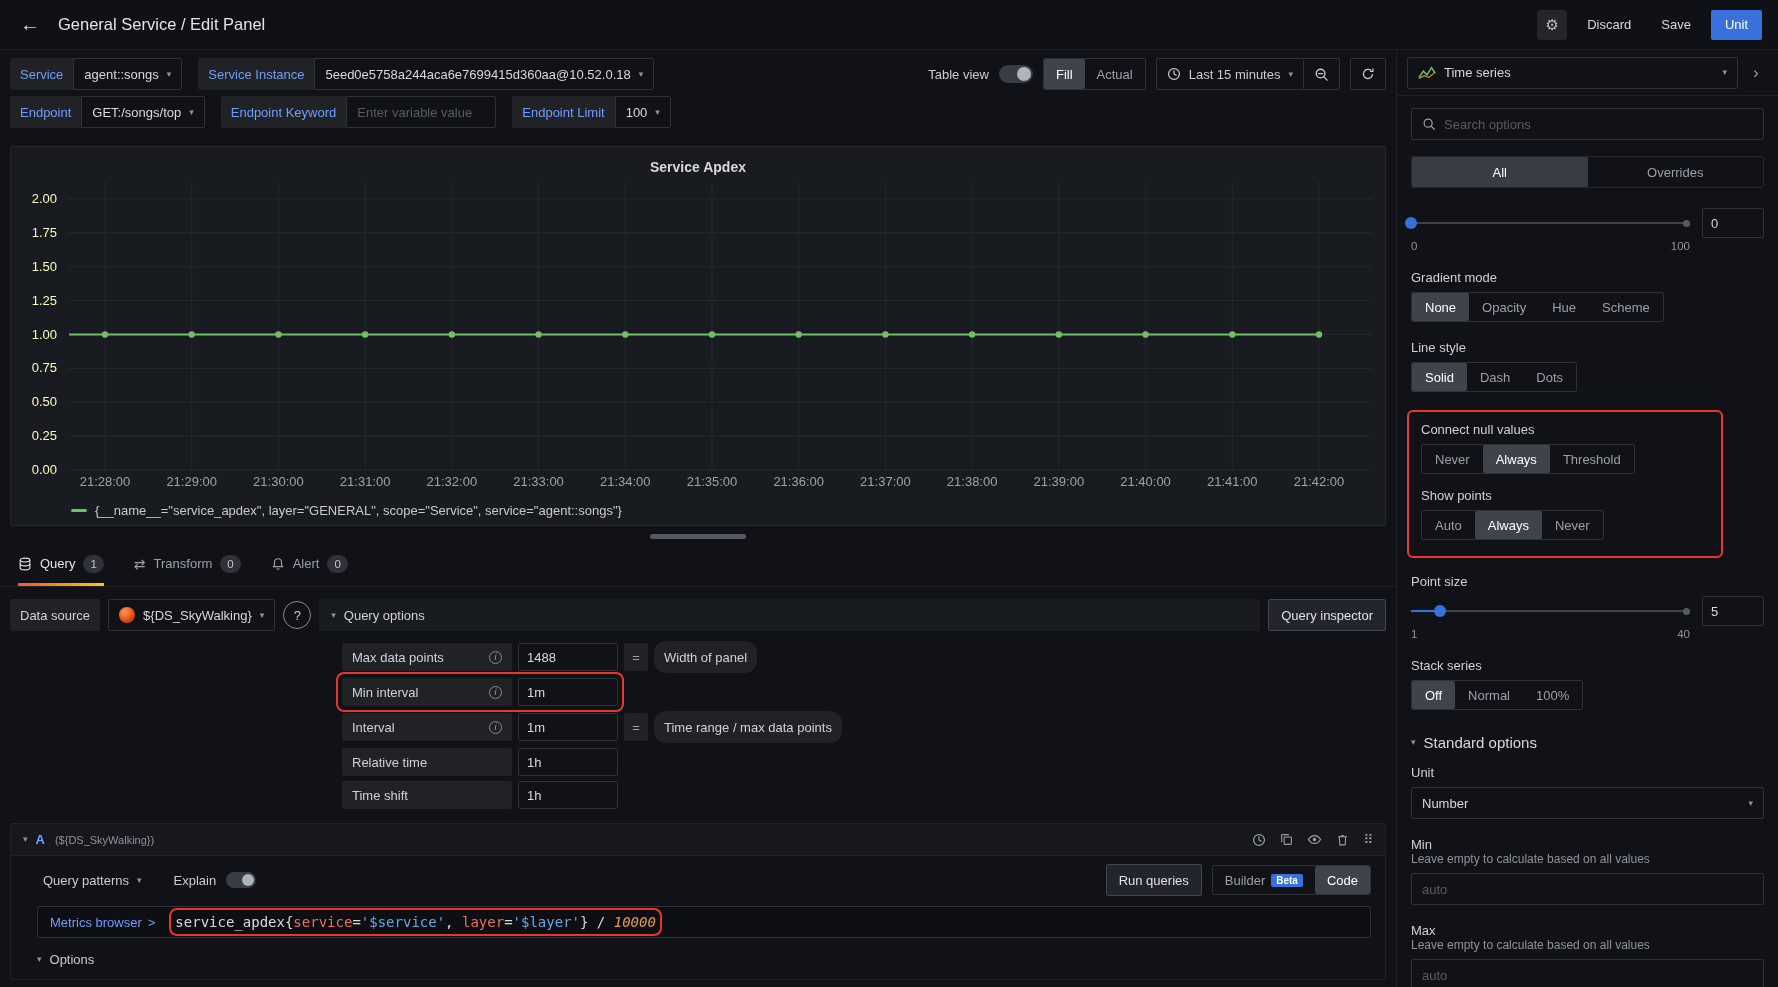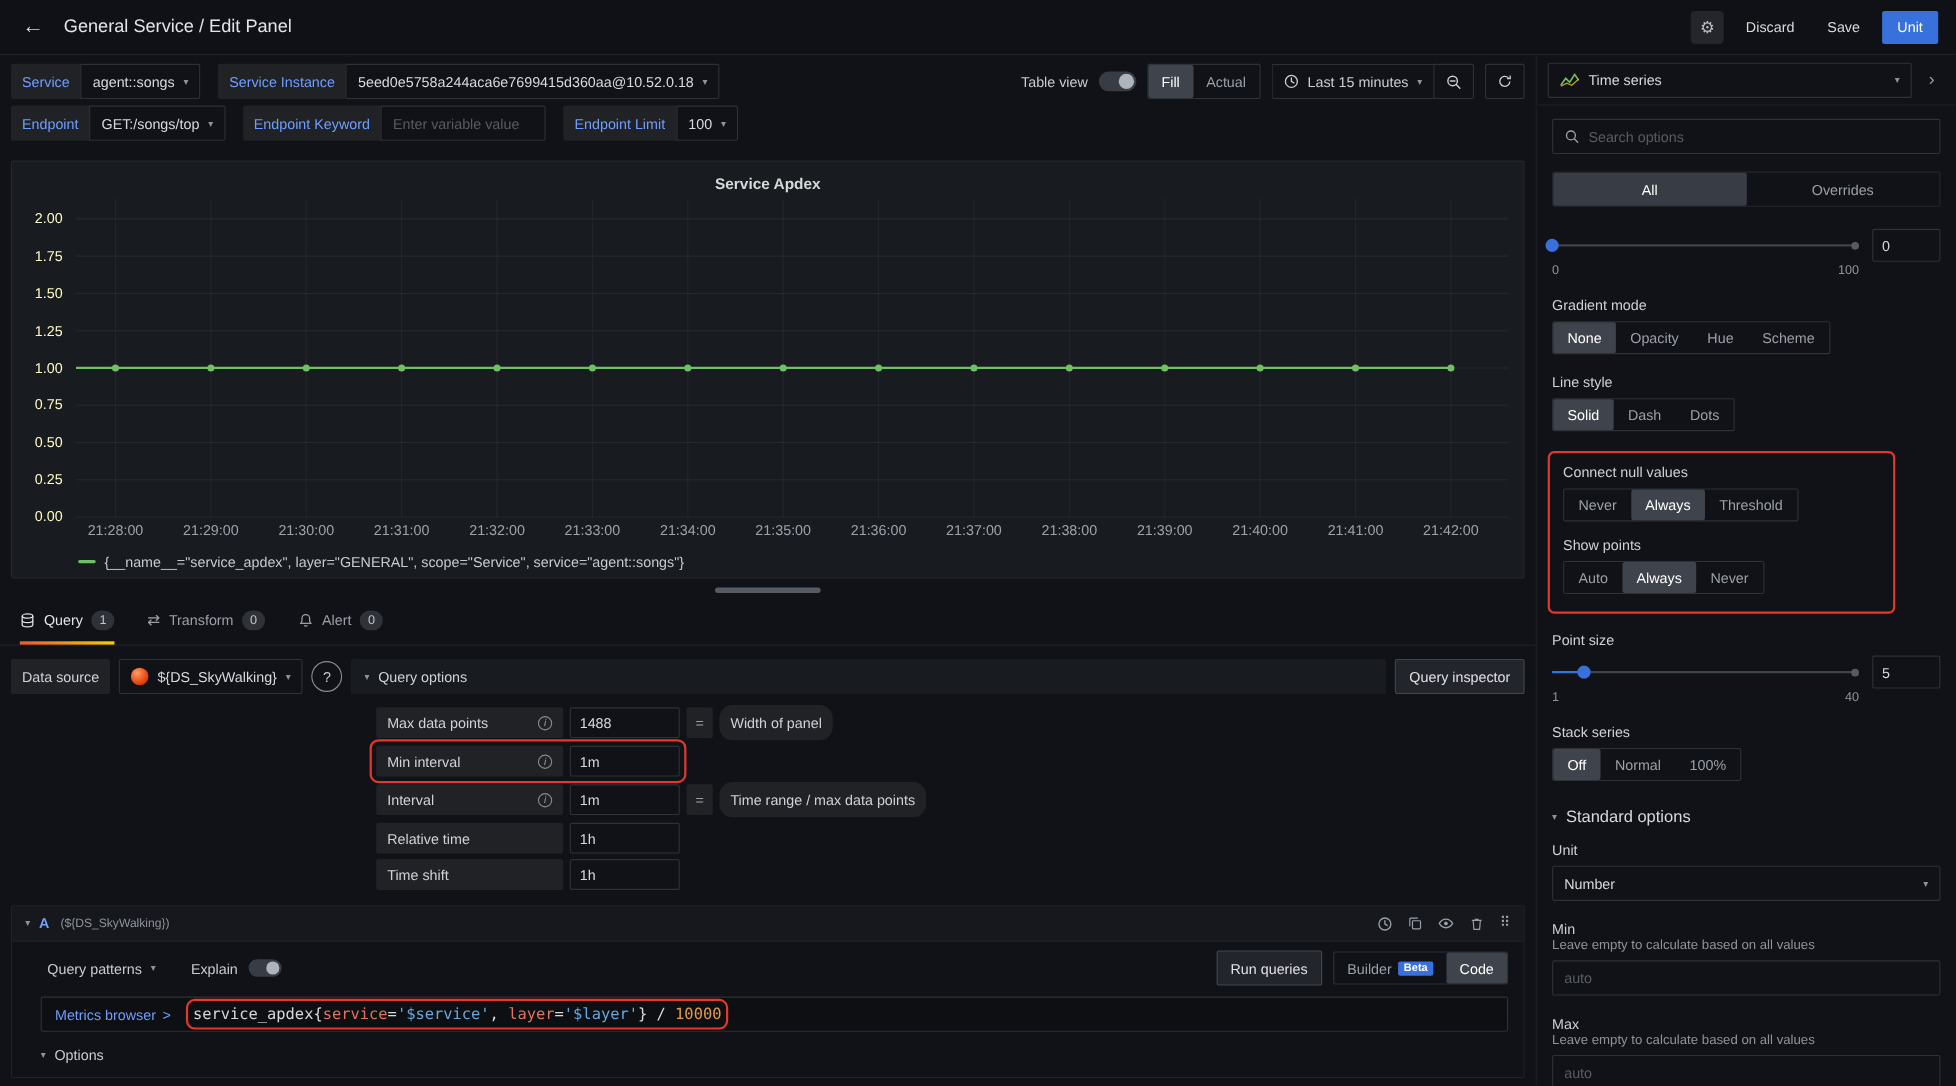--- a/index.html
+++ b/index.html
@@ -105,21 +105,21 @@
   .ghost-btn{display:flex;align-items:center;gap:8px;color:#c9ccd2;padding:0 6px;height:28px;}
   .explain-label{color:#c9ccd2;margin-left:16px;}
   .beta-badge{background:var(--blue);color:#fff;font-size:10px;padding:1px 5px;border-radius:2px;font-weight:600;}
   .metrics-row{margin-top:12px;display:flex;}
   .metrics-bar{flex:1;display:flex;align-items:center;background:#0e0f13;border:1px solid var(--border);border-radius:2px;height:32px;}
   .mb-btn{color:var(--link);display:flex;align-items:center;gap:6px;padding:0 12px;height:100%;font-weight:500;}
   .code-wrap{margin-left:8px;outline:2px solid var(--red);outline-offset:4px;border-radius:2px;display:flex;align-items:center;}
   .code{font-family:"DejaVu Sans Mono",monospace;font-size:14px;color:var(--text);white-space:pre;}
   .tk.lbl{color:#e5715f;}
   .tk.str{color:#66a9e0;}
-  .tk.num{color:#e09c4f;}
+  .tk.num{color:#e09c4f;font-style:italic;}
   .options-toggle{margin-top:14px;display:flex;align-items:center;gap:8px;color:#c9ccd2;}
 
   
   .viz-head{height:46px;display:flex;align-items:center;gap:6px;padding:7px 10px;border-bottom:1px solid var(--border2);flex:none;}
   .viz-picker{flex:1;height:32px;border:1px solid var(--border);border-radius:2px;display:flex;align-items:center;gap:8px;padding:0 10px;background:var(--bg);color:var(--text);}
   .collapse-btn{width:24px;color:var(--dim);font-size:16px;display:flex;align-items:center;justify-content:center;}
   .sb-content{flex:1;padding:12px 14px;overflow:hidden;}
   .search-box{display:flex;align-items:center;gap:8px;height:32px;border:1px solid var(--border);border-radius:2px;padding:0 10px;background:var(--bg);margin-bottom:16px;color:var(--dim);}
   .search-box input{flex:1;background:none;border:none;color:var(--text);}
   .sb-tabs{display:flex;height:32px;margin-bottom:20px;border:1px solid #24272d;border-radius:2px;background:var(--bg);}

